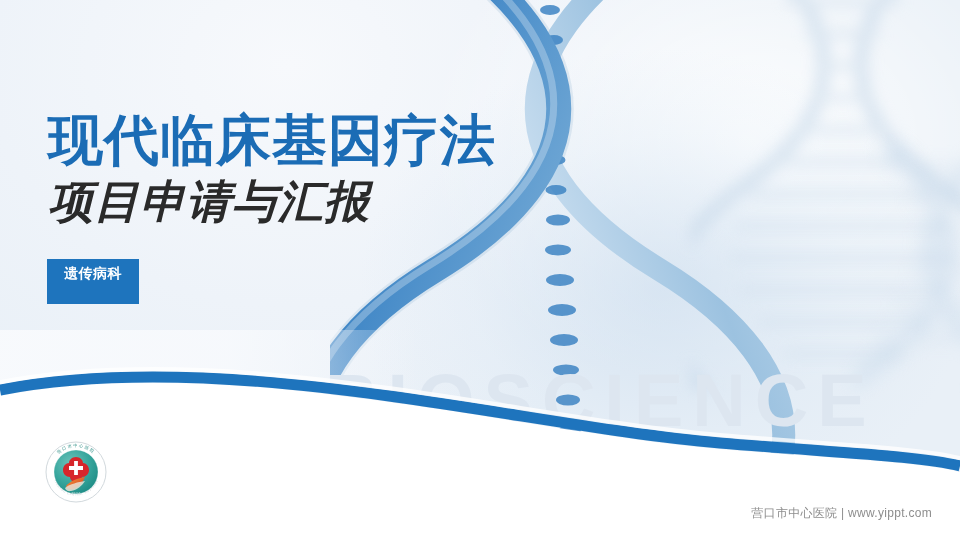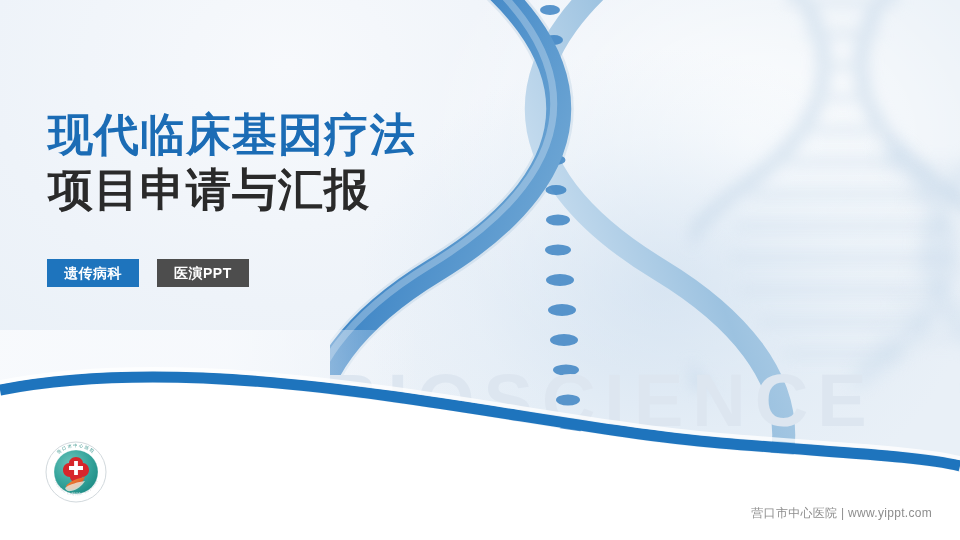--- a/index.html
+++ b/index.html
@@ -66,41 +66,42 @@
     background: linear-gradient(90deg, rgba(248,250,253,0.97) 0%, rgba(248,250,253,0.85) 55%, rgba(248,250,253,0) 100%);
   }
 
   
   .wave-wrap { position: absolute; left: 0; top: 0; width: 960px; height: 540px; }
   .wave-wrap svg { display: block; }
 
   
   .title-block { position: absolute; left: 48px; top: 108px; }
   .title-line1 {
-    font-size: 45px;
+    font-size: 55px;
     font-weight: 700;
     color: #1b6cb5;
     letter-spacing: 1px;
     line-height: 1.18;
     margin: 0;
     white-space: nowrap;
   }
   .title-line2 {
     font-size: 45px;
     font-weight: 700;
     color: #2a2a2a;
     letter-spacing: 1px;
     line-height: 1.18;
     margin: 2px 0 0 0;
     white-space: nowrap;
+    font-style: italic;
   }
 
   .badges { position: absolute; left: 47px; top: 259px; display: flex; gap: 18px; }
   .badge {
-    height: 28px;
+    height: 45px;
     line-height: 28px;
     padding: 0 17px;
     font-size: 14px;
     font-weight: 700;
     color: #ffffff;
     white-space: nowrap;
     letter-spacing: 0.5px;
   }
   .badge-blue { background: #1e74bd; }
   .badge-gray { background: #4d4d4d; }
@@ -270,21 +271,20 @@
     </svg>
   </div>
 
   <div class="title-block">
     <div class="title-line1">现代临床基因疗法</div>
     <div class="title-line2">项目申请与汇报</div>
   </div>
 
   <div class="badges">
     <div class="badge badge-blue">遗传病科</div>
-    <div class="badge badge-gray">医演PPT</div>
   </div>
 
 
   <div class="logo">
     <svg width="62" height="62" viewBox="0 0 62 62" xmlns="http://www.w3.org/2000/svg">
       <defs>
         <radialGradient id="tealG" cx="38%" cy="32%" r="72%">
           <stop offset="0%" stop-color="#6fc3bb"></stop>
           <stop offset="55%" stop-color="#3aa89f"></stop>
           <stop offset="100%" stop-color="#1f8d86"></stop>

